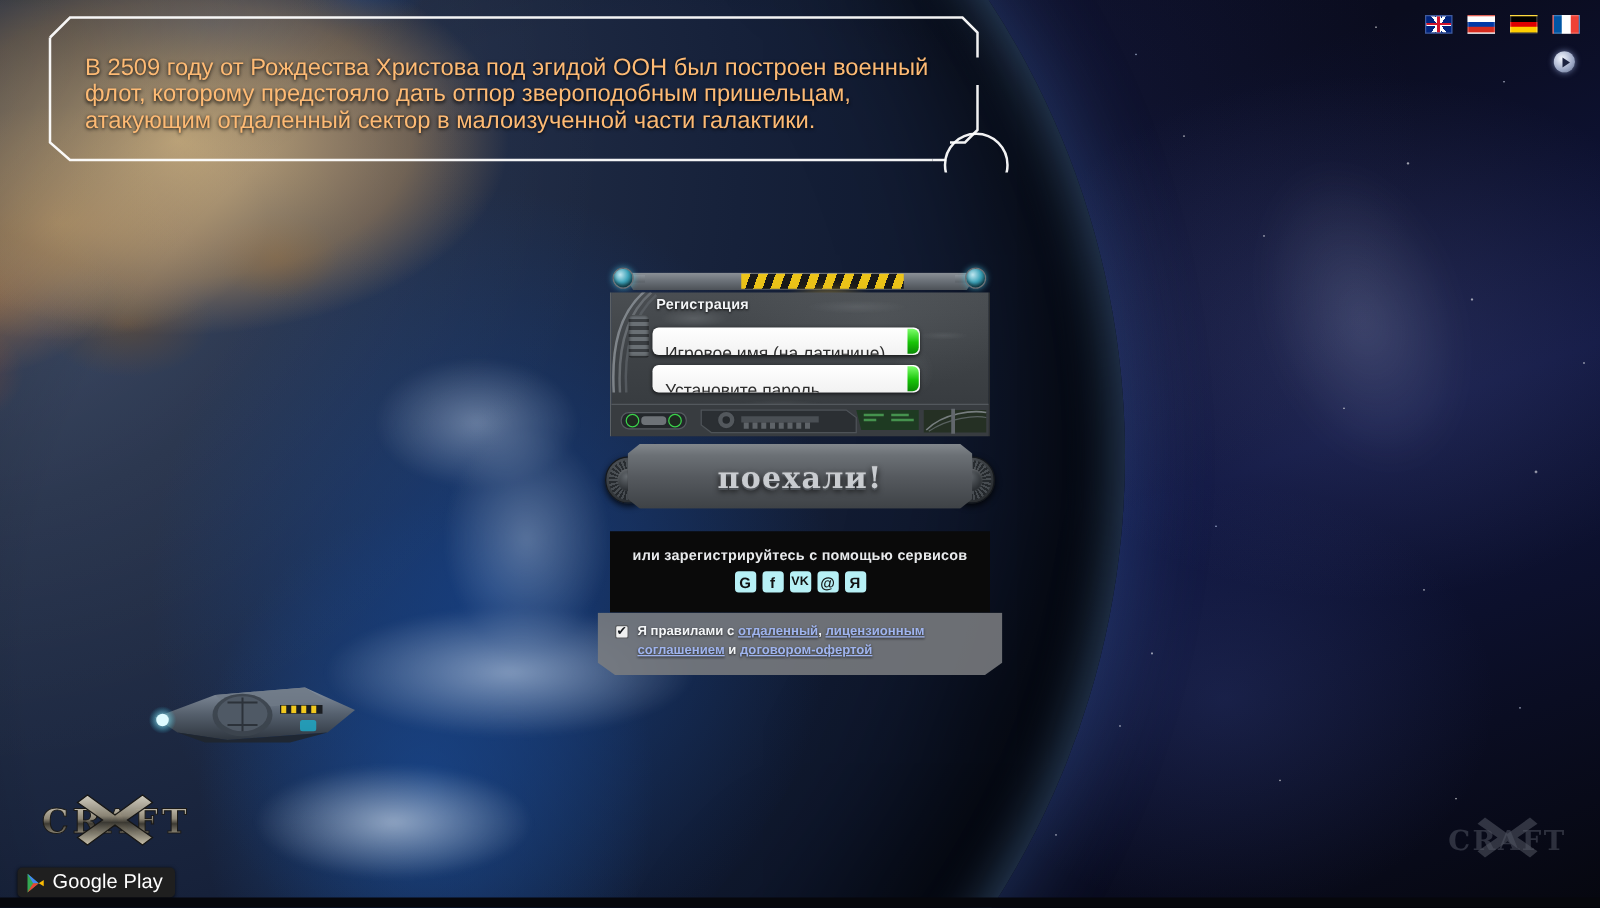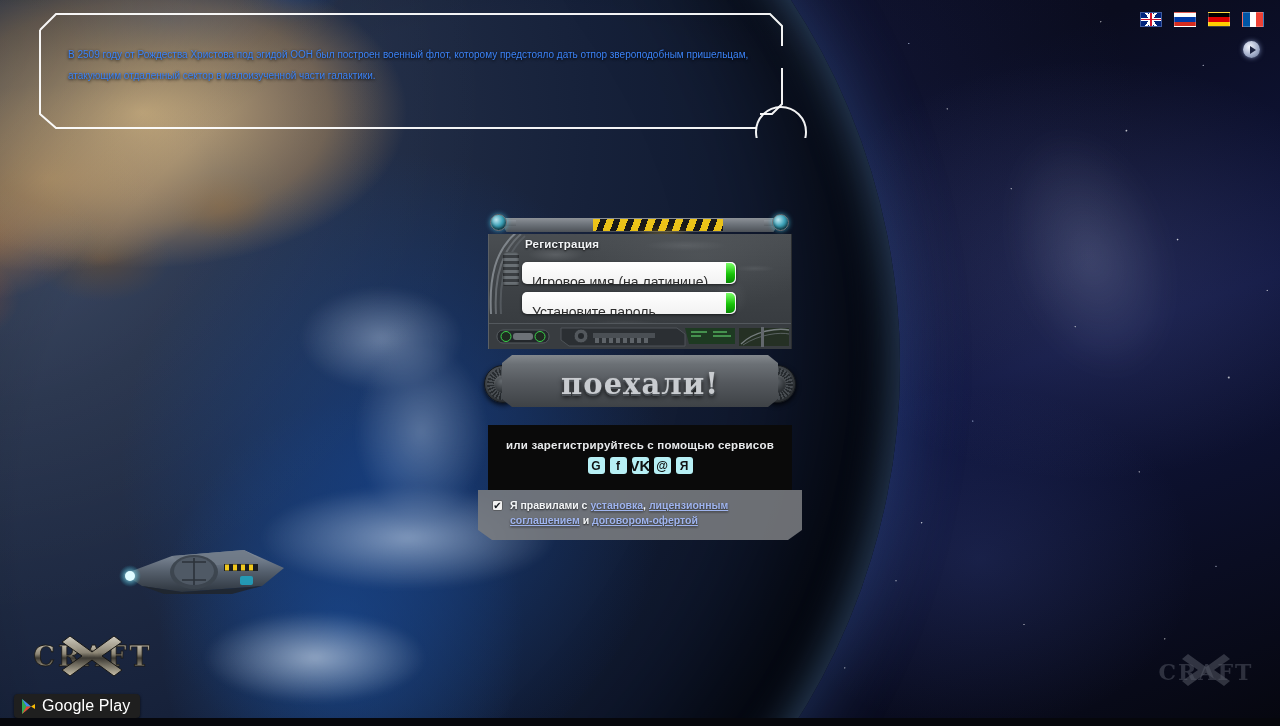--- a/index.html
+++ b/index.html
@@ -126,22 +126,22 @@
 
   
   .bubble {
     position: absolute; left: 30px; top: 8px;
     width: 780px; height: 130px;
   }
   .bubble svg { position: absolute; inset: 0; }
   .bubble-text {
     position: absolute;
     left: 38px; top: 36px; width: 700px;
-    color: #3b82f6;
-    font-size: 10px;
+    color: #fdba74;
+    font-size: 19px;
     line-height: 21px;
     text-shadow: 0 1px 3px rgba(0,0,0,.95);
   }
 
   
   .lang-bar {
     position: absolute; right: 16px; top: 12px;
     display: flex; gap: 12px;
     z-index: 30;
   }
@@ -303,21 +303,21 @@
     background: linear-gradient(to bottom,#83888d 0%,#6b7075 18%,#55595e 52%,#3e4246 100%);
     clip-path: polygon(0 8px, 10px 0, calc(100% - 10px) 0, 100% 8px, 100% calc(100% - 8px), calc(100% - 10px) 100%, 10px 100%, 0 calc(100% - 8px));
     cursor: pointer;
     box-shadow: 0 3px 8px rgba(0,0,0,.6);
   }
   .go-label {
     position:absolute; left:0; right:0; top:18px;
     text-align:center;
     font-family: "DejaVu Serif", serif;
     font-weight: bold;
-    font-size: 29px;
+    font-size: 24px;
     letter-spacing: 1px;
     color: #c9ccd0;
     text-shadow: 0 2px 0 #4e5358, 0 3px 5px rgba(0,0,0,.9), 0 0 2px rgba(255,255,255,.3);
     pointer-events: none;
   }
   .dial { position:absolute; top:16px; width:38px; height:38px; }
   .dial .ring {
     position:absolute; inset:0; border-radius:50%;
     background: radial-gradient(circle at 38% 32%, #5b6065, #33373b 60%, #1c1f22 100%);
     border: 1px solid #15181b;
@@ -583,30 +583,30 @@
       <div class="knob knob-r"></div>
       <div class="go-plate"></div>
       <div class="go-label">поехали!</div>
     </div>
 
     <div class="social">
       <div class="social-label">или зарегистрируйтесь с помощью сервисов</div>
       <div class="social-icons">
         <div class="soc">G</div>
         <div class="soc">f</div>
-        <div class="soc" style="font-size:15px">VK</div>
+        <div class="soc" style="font-size:10px">VK</div>
         <div class="soc">@</div>
         <div class="soc">Я</div>
       </div>
     </div>
 
     <div class="agree">
       <div class="agree-row">
         <div class="cb">✔</div>
-        <div class="agree-text"><span>Я правилами с </span><a>установка</a><span>, </span><a>лицензионным соглашением</a><span> и </span><a>договором-офертой</a></div>
+        <div class="agree-text"><span>Я правилами с </span><a>отдаленный</a><span>, </span><a>лицензионным соглашением</a><span> и </span><a>договором-офертой</a></div>
       </div>
     </div>
   </div>
 
   <div class="brand">
     <svg viewBox="0 0 150 48" width="150" height="48">
       <defs>
         <linearGradient id="metal" x1="0" y1="0" x2="0" y2="1">
           <stop offset="0" stop-color="#d9d3c4"></stop>
           <stop offset="0.42" stop-color="#8e8776"></stop>

